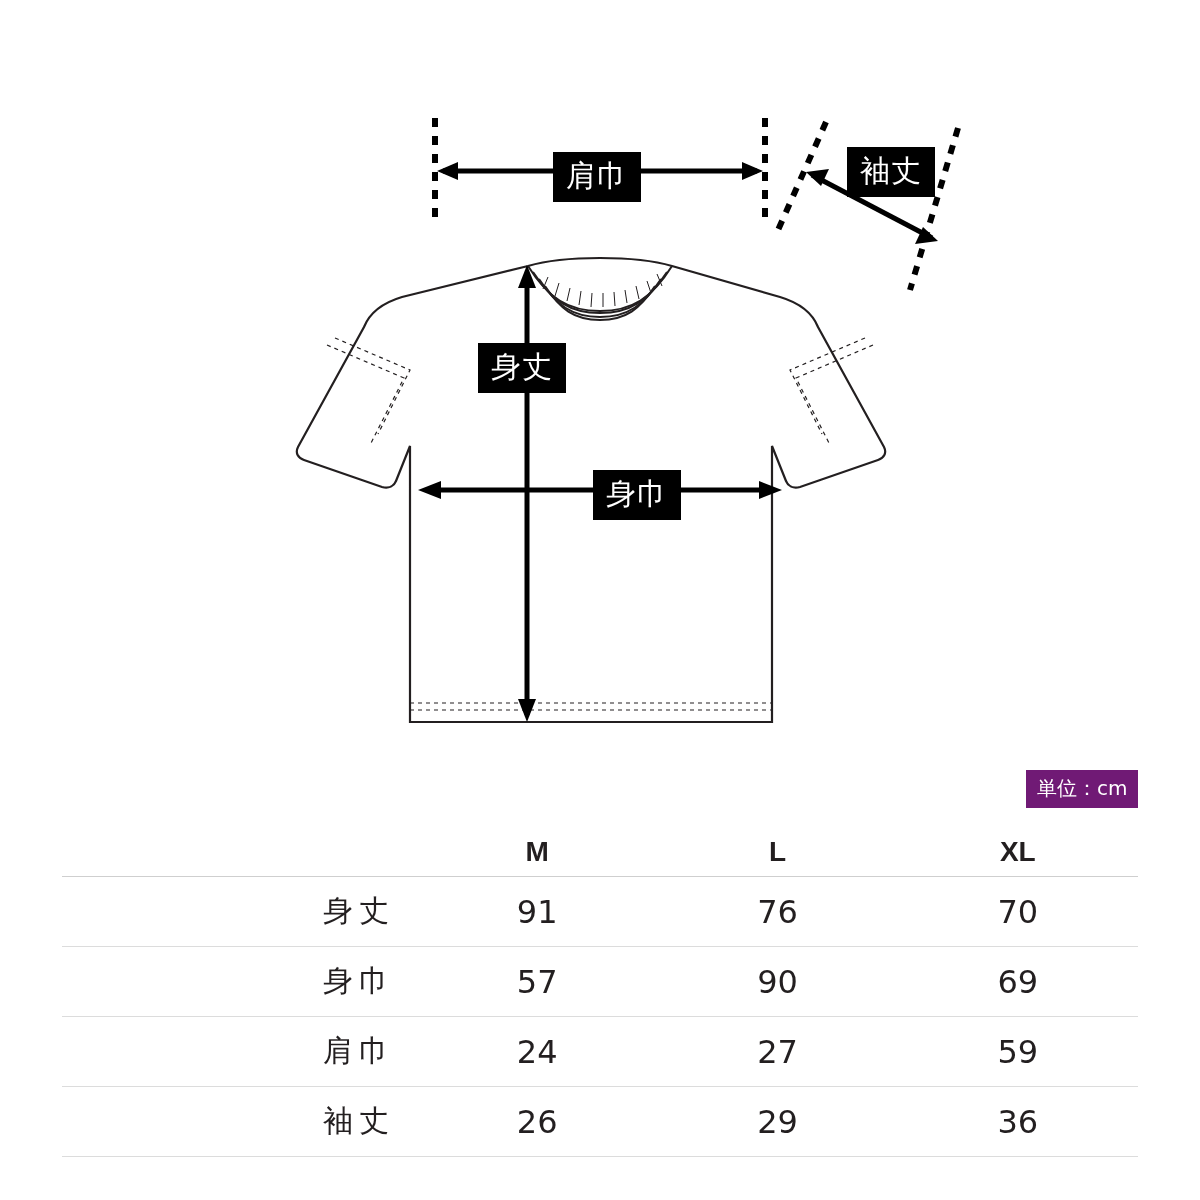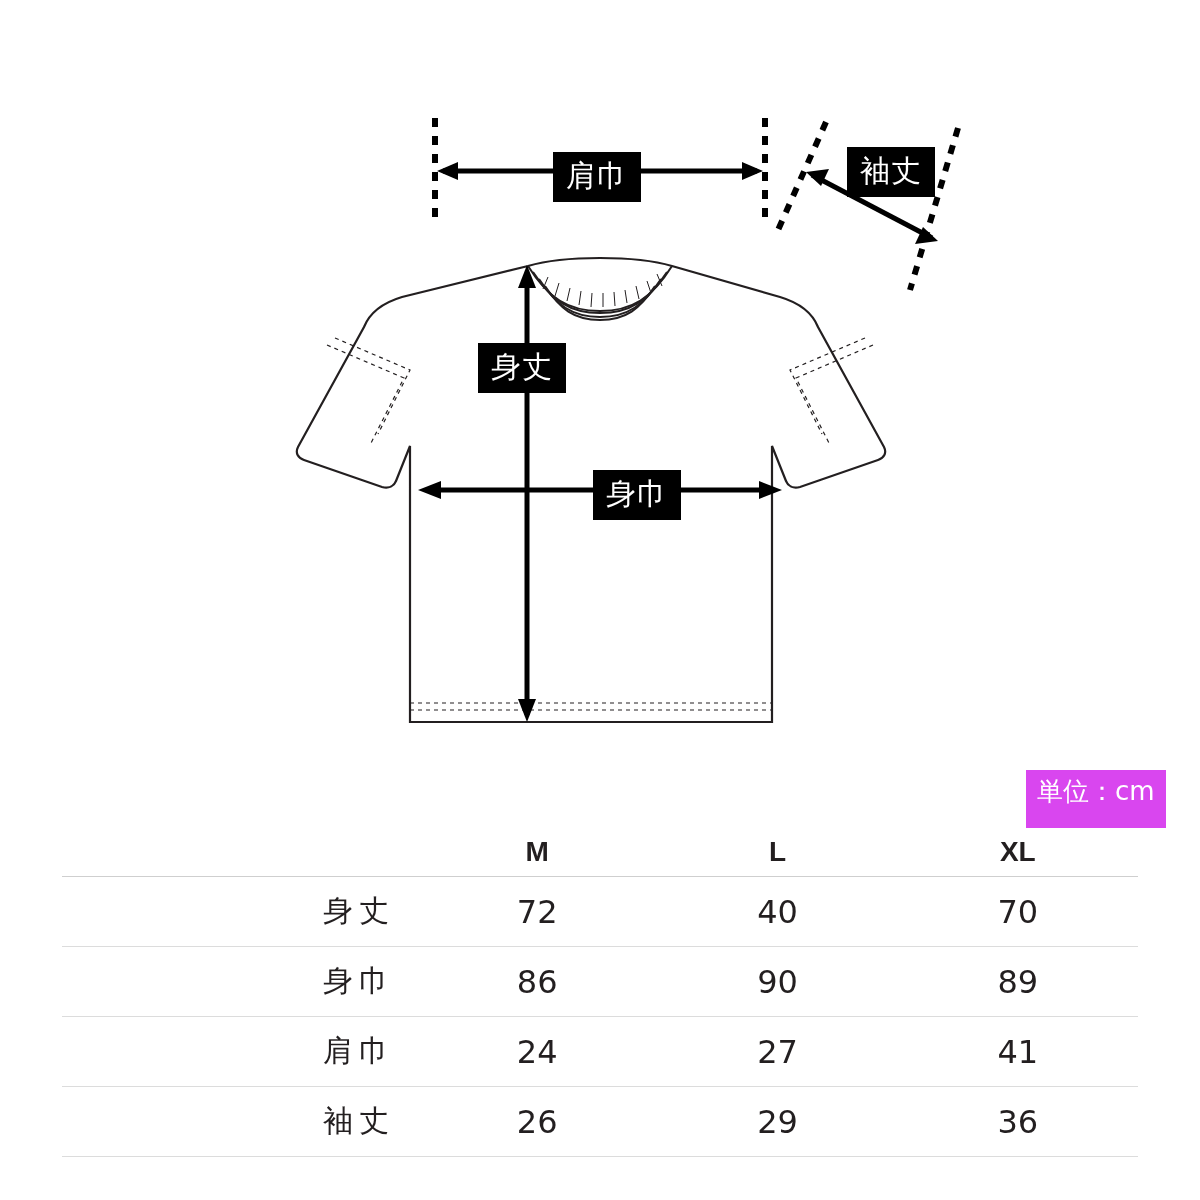--- a/index.html
+++ b/index.html
@@ -44,25 +44,25 @@
   }
   #label-kata { left: 553px; top: 152px; }
   #label-sode { left: 847px; top: 147px; }
   #label-mitake { left: 478px; top: 343px; }
   #label-mihaba { left: 593px; top: 470px; }
 
   #unit-badge {
     position: absolute;
     left: 1026px;
     top: 770px;
-    background: #d946ef;
+    background: #701a75;
     color: #ffffff;
-    font-size: 26px;
+    font-size: 20px;
     line-height: 1;
-    padding: 8px 11px 24px 11px;
+    padding: 8px 11px 10px 11px;
     white-space: nowrap;
     font-family: "DejaVu Sans", sans-serif;
   }
 
   
   #size-table {
     position: absolute;
     left: 62px;
     top: 812px;
     width: 1076px;
@@ -204,35 +204,35 @@
       <tr>
         <th class="col-name corner"></th>
         <th class="col-val">M</th>
         <th class="col-val">L</th>
         <th class="col-val">XL</th>
       </tr>
     </thead>
     <tbody>
       <tr>
         <td class="col-name">身丈</td>
-        <td class="col-val">72</td>
-        <td class="col-val">40</td>
+        <td class="col-val">91</td>
+        <td class="col-val">76</td>
         <td class="col-val">70</td>
       </tr>
       <tr>
         <td class="col-name">身巾</td>
-        <td class="col-val">86</td>
+        <td class="col-val">57</td>
         <td class="col-val">90</td>
-        <td class="col-val">89</td>
+        <td class="col-val">69</td>
       </tr>
       <tr>
         <td class="col-name">肩巾</td>
         <td class="col-val">24</td>
         <td class="col-val">27</td>
-        <td class="col-val">41</td>
+        <td class="col-val">59</td>
       </tr>
       <tr>
         <td class="col-name">袖丈</td>
         <td class="col-val">26</td>
         <td class="col-val">29</td>
         <td class="col-val">36</td>
       </tr>
     </tbody>
   </table>
 

